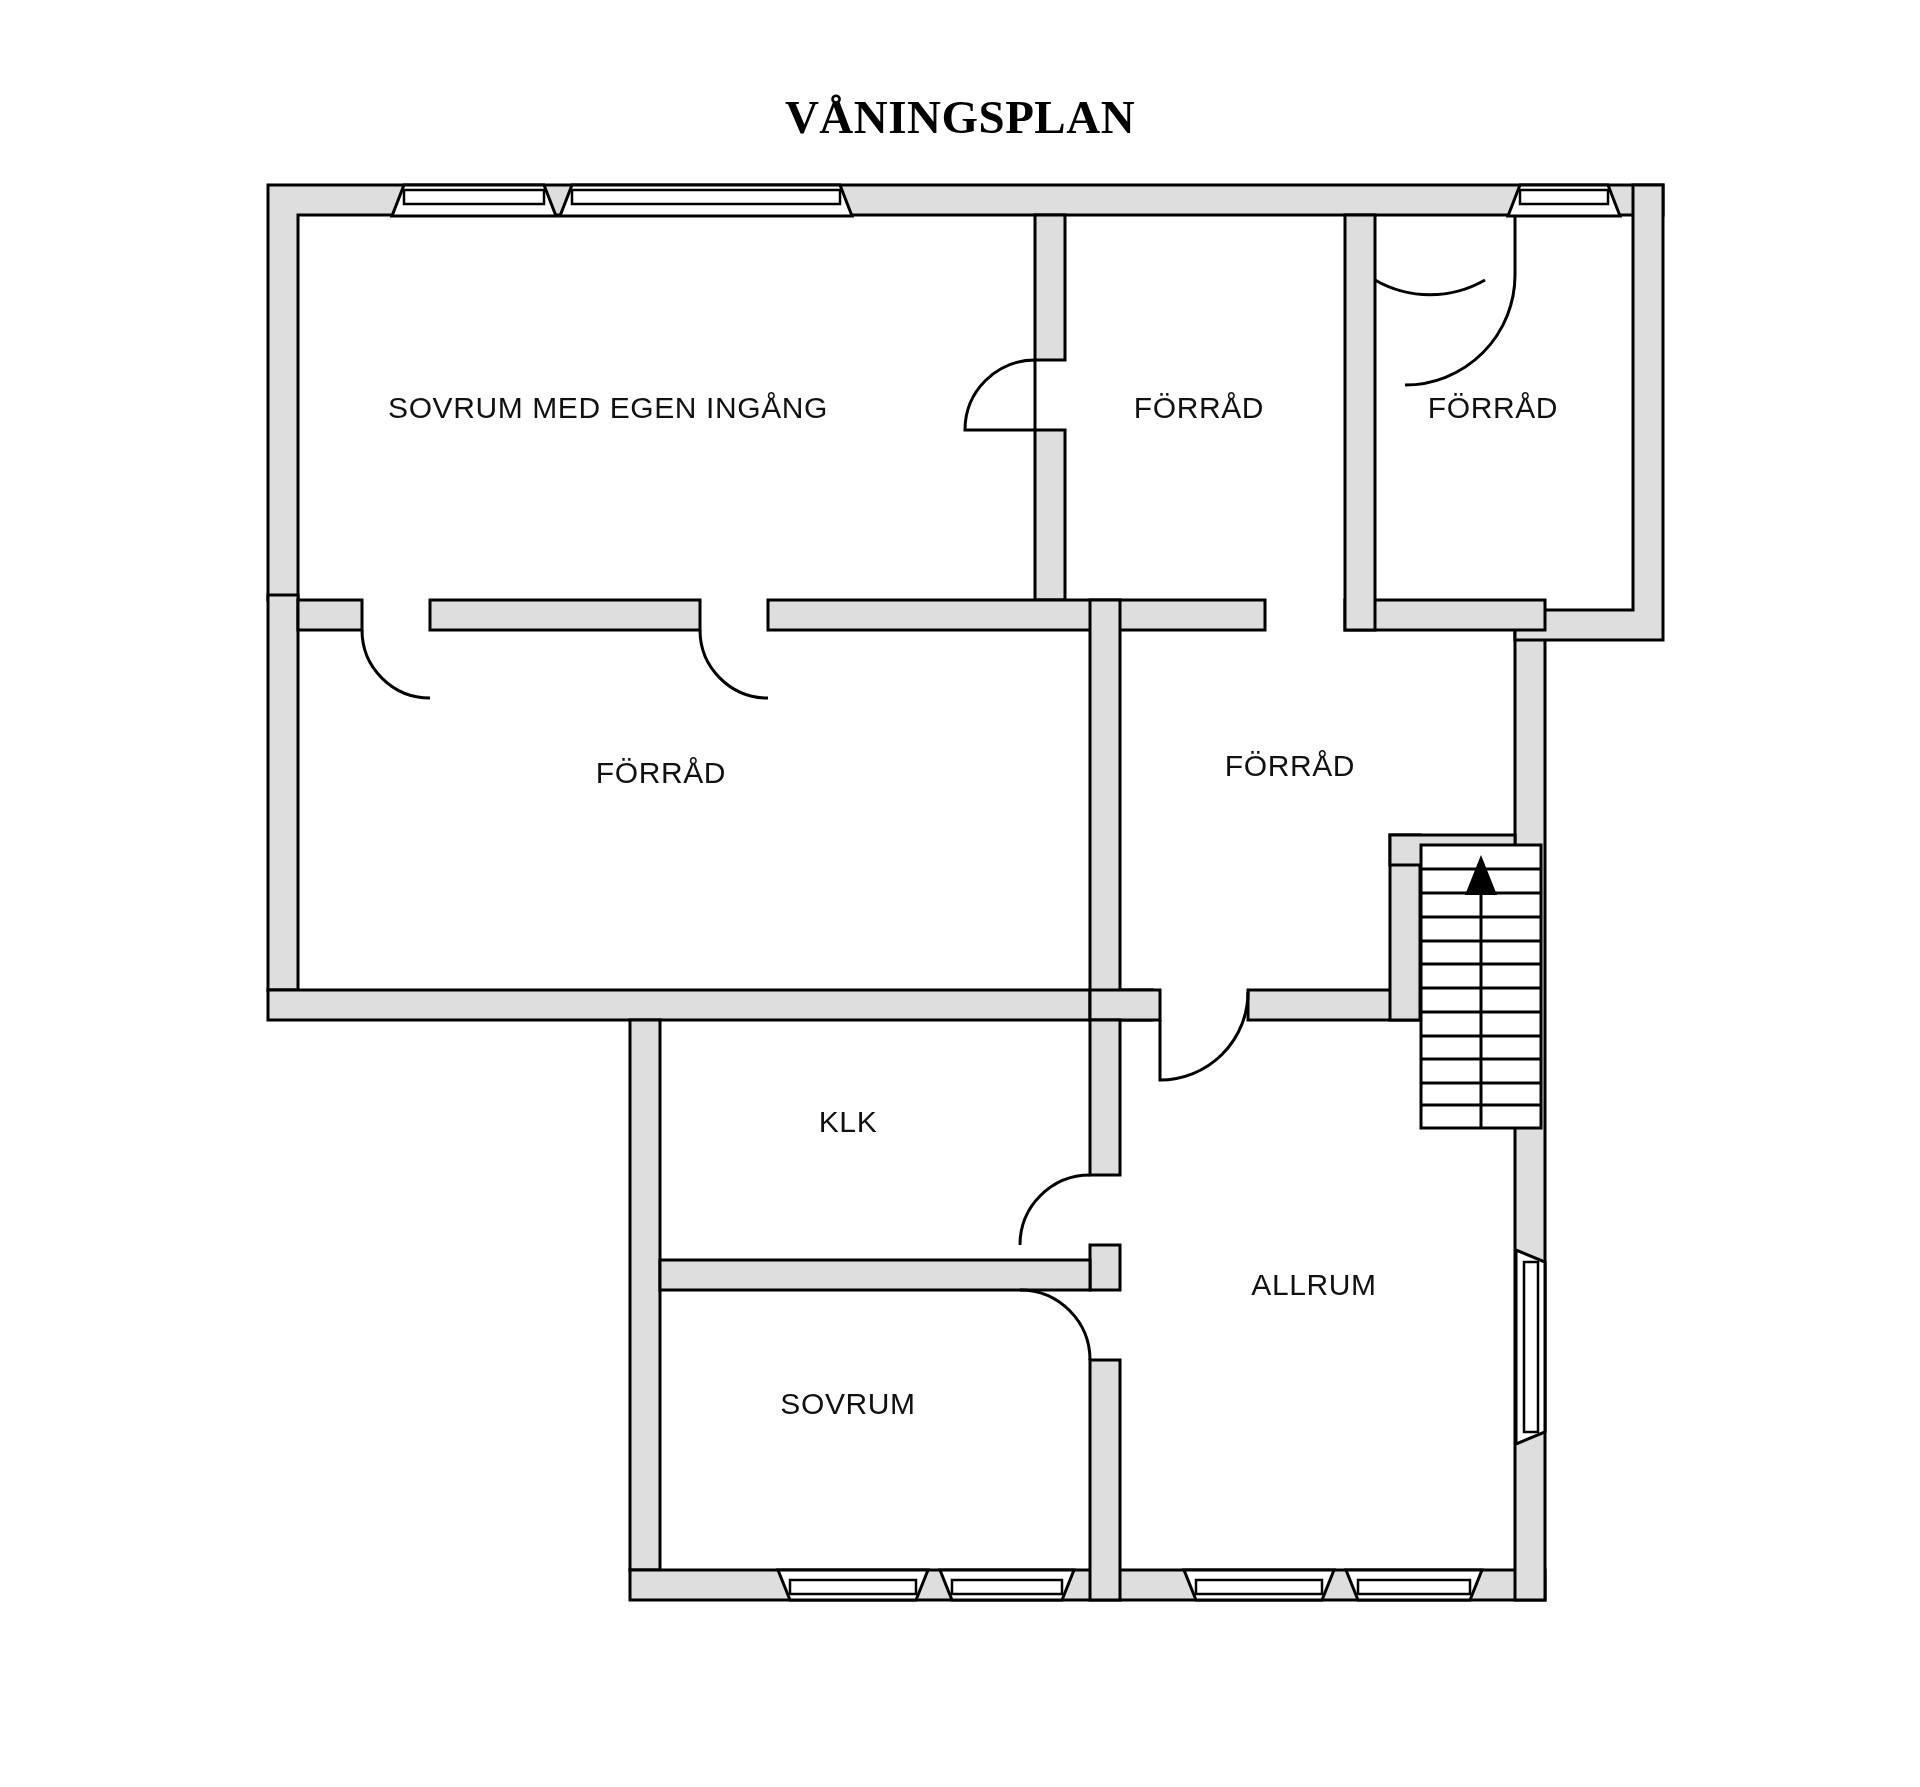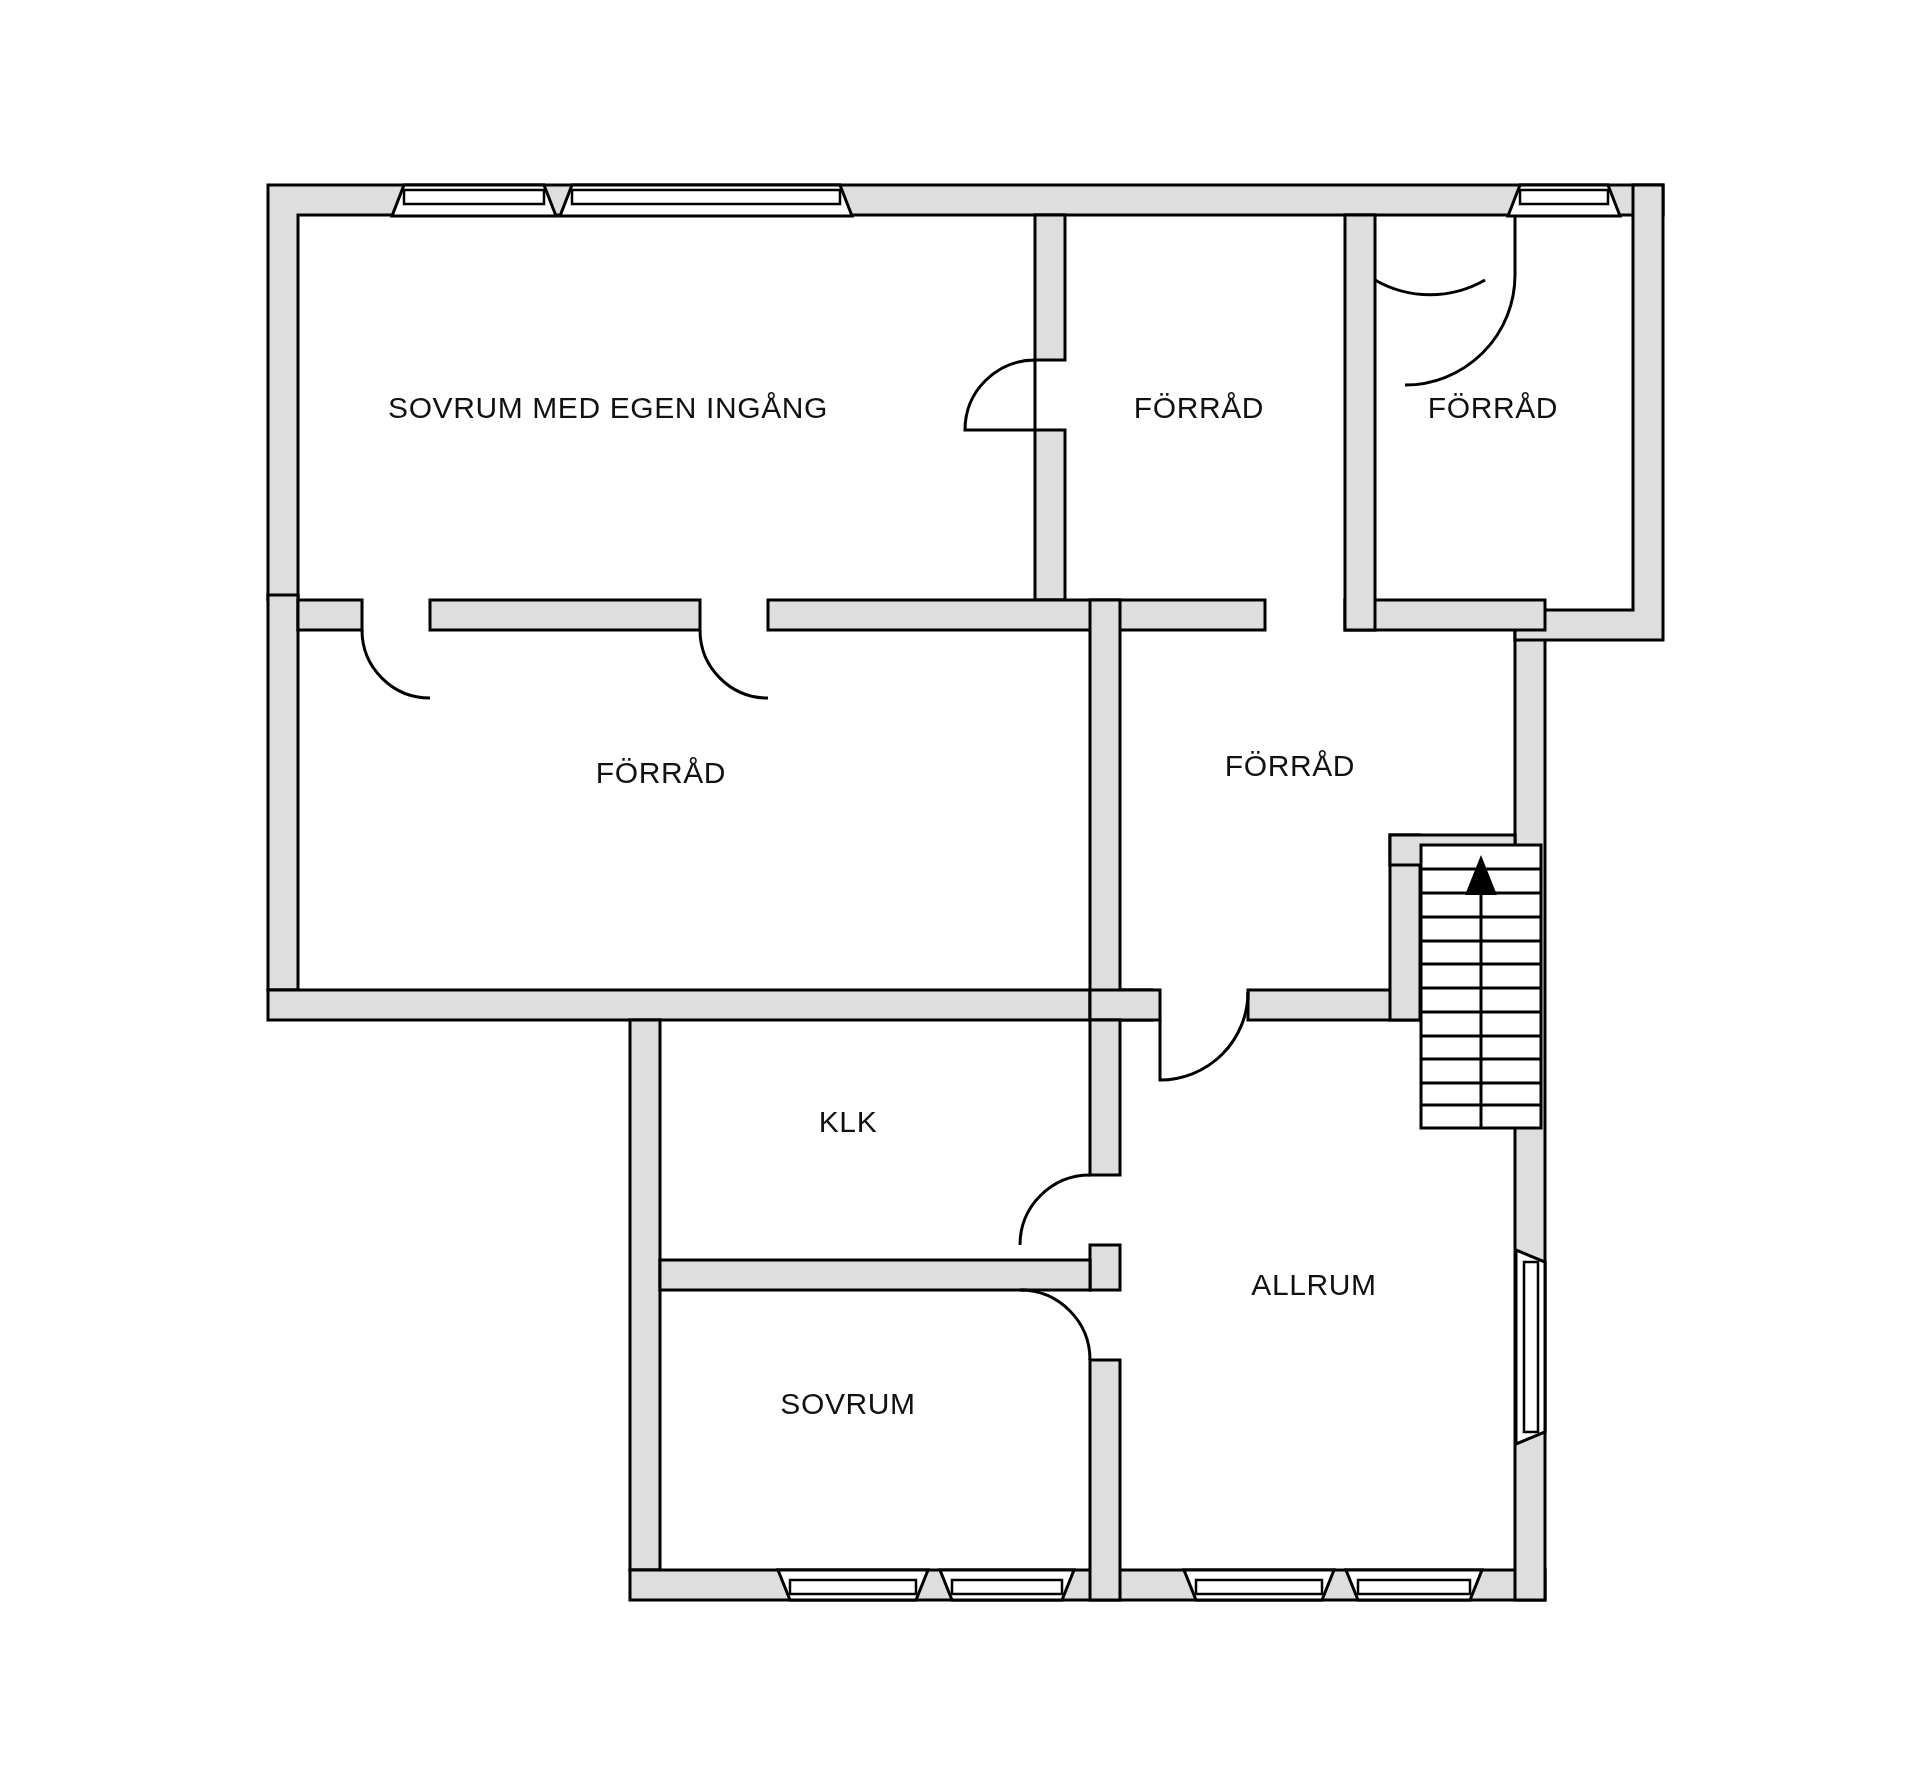--- a/index.html
+++ b/index.html
@@ -43,20 +43,21 @@
     fill: #111111;
     text-anchor: middle;
     letter-spacing: 0.6px;
   }
 </style>
 </head>
 <body>
 
 <div id="floorplan-page">
 
+  <div id="plan-title">VÅNINGSPLAN</div>
 
   <svg id="plan-svg" width="1920" height="1787" viewBox="0 0 1920 1787">
 
     <g fill="#dedede" stroke="#000000" stroke-width="3" stroke-linejoin="miter">
 
       <path d="M 268 185 L 1663 185 L 1663 215 L 298 215 L 298 600 L 268 600 Z"></path>
 
       <path d="M 268 595 L 298 595 L 298 990 L 268 990 Z"></path>
 
       <path d="M 268 990 L 1152 990 L 1152 1020 L 268 1020 Z"></path>

